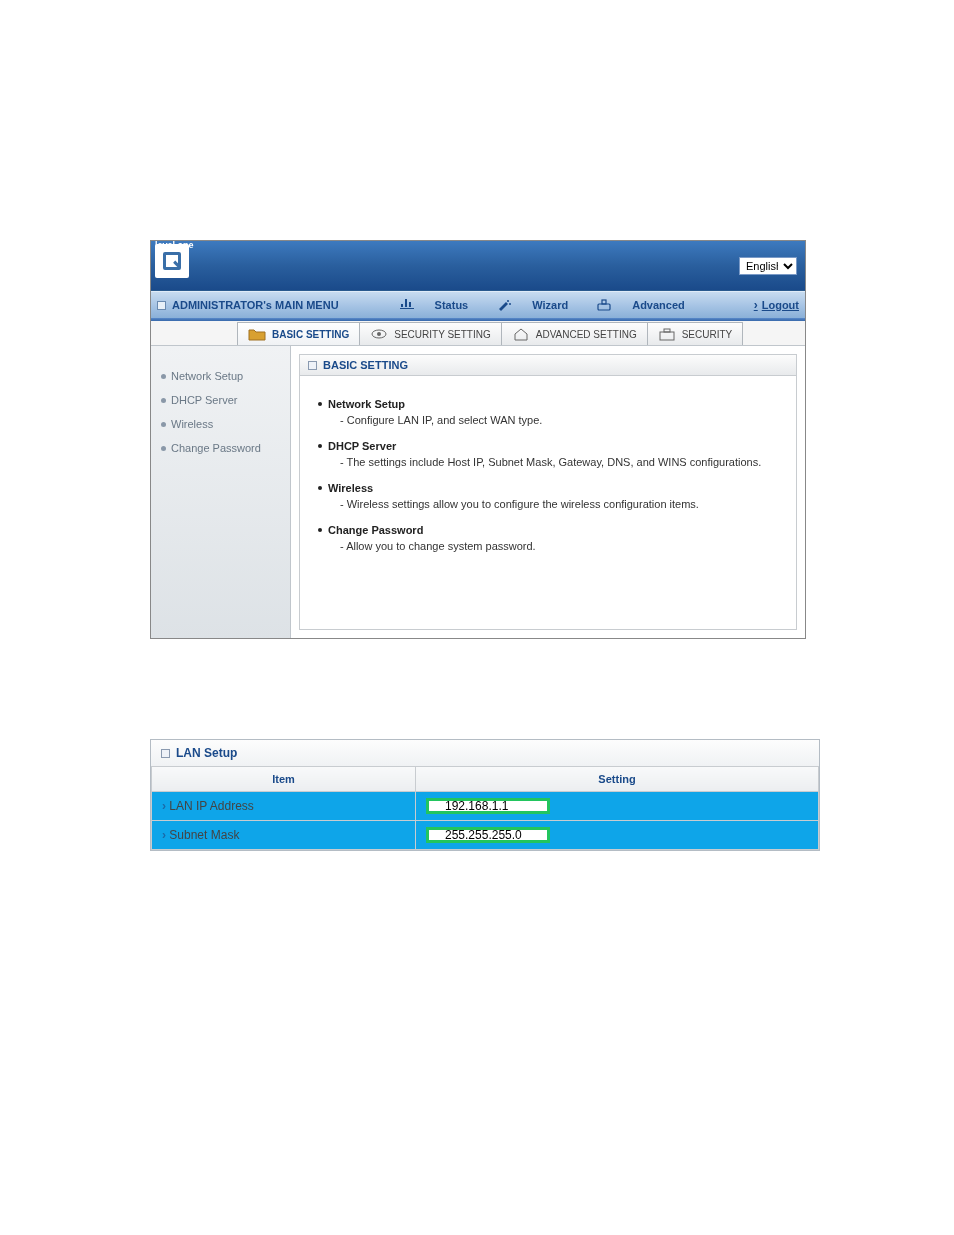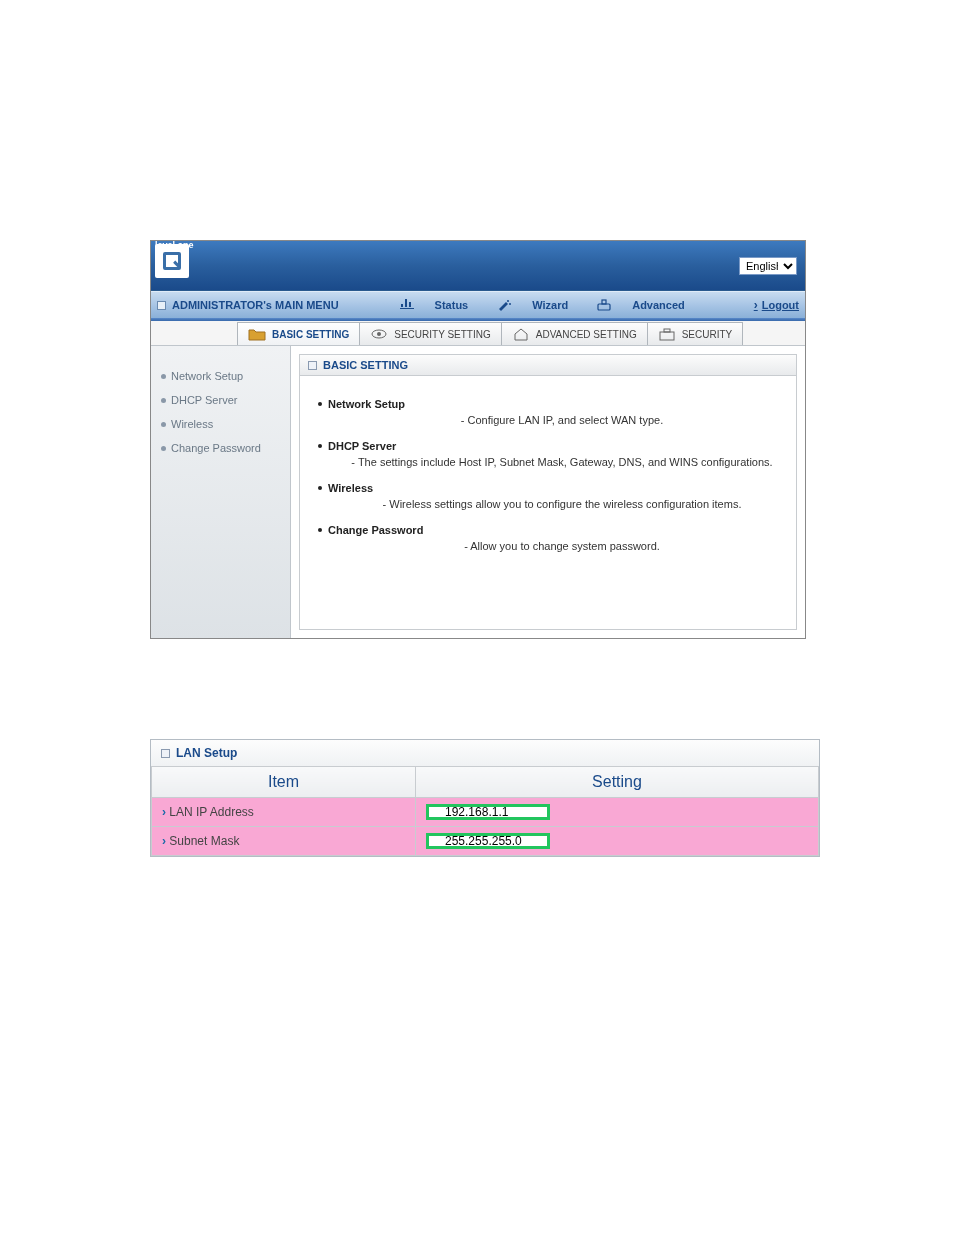--- a/index.html
+++ b/index.html
@@ -162,52 +162,51 @@
   .sec { margin-bottom: 14px; }
   .sec-title {
     font-weight: bold;
     display: flex; align-items: center; gap: 6px;
     margin-bottom: 4px;
   }
   .sec-title:before {
     content: ''; width: 4px; height: 4px; border-radius: 50%; background: #222;
   }
   .sec-desc {
-    margin-left: 28px;
+    margin-left: 22px;
     color: #333;
-    text-align: center;
   }
   .sec-desc:before { content: '- '; }
 
   
   .lan-panel {
     width: 670px;
     border: 1px solid #b4bcc4;
-    background: #f9a8d4;
+    background: #0ea5e9;
   }
   .lan-header {
     padding: 6px 10px;
     color: #1a4a8a;
     font-weight: bold;
     font-size: 12px;
     display: flex; align-items: center; gap: 6px;
     background: linear-gradient(#fdfdfd,#f0f2f4);
     border-bottom: 1px solid #c8ccd0;
   }
   .lan-header .square {
     width: 9px; height: 9px; border: 1px solid #8a9ab0; background: #eef2f8;
   }
   .lan-table {
     width: 100%; border-collapse: collapse;
   }
   .lan-table th {
     background: linear-gradient(#f8f9fa,#eceef0);
     color: #1a4a8a;
-    font-size: 16px;
-    font-weight: normal;
+    font-size: 11px;
+    font-weight: bold;
     padding: 6px;
     border: 1px solid #c8ccd0;
     border-top: none;
     margin-top: 44px;
   }
   .lan-table td {
     border: 1px solid #c8ccd0;
     padding: 6px 10px;
     font-size: 12px;
     color: #333;

